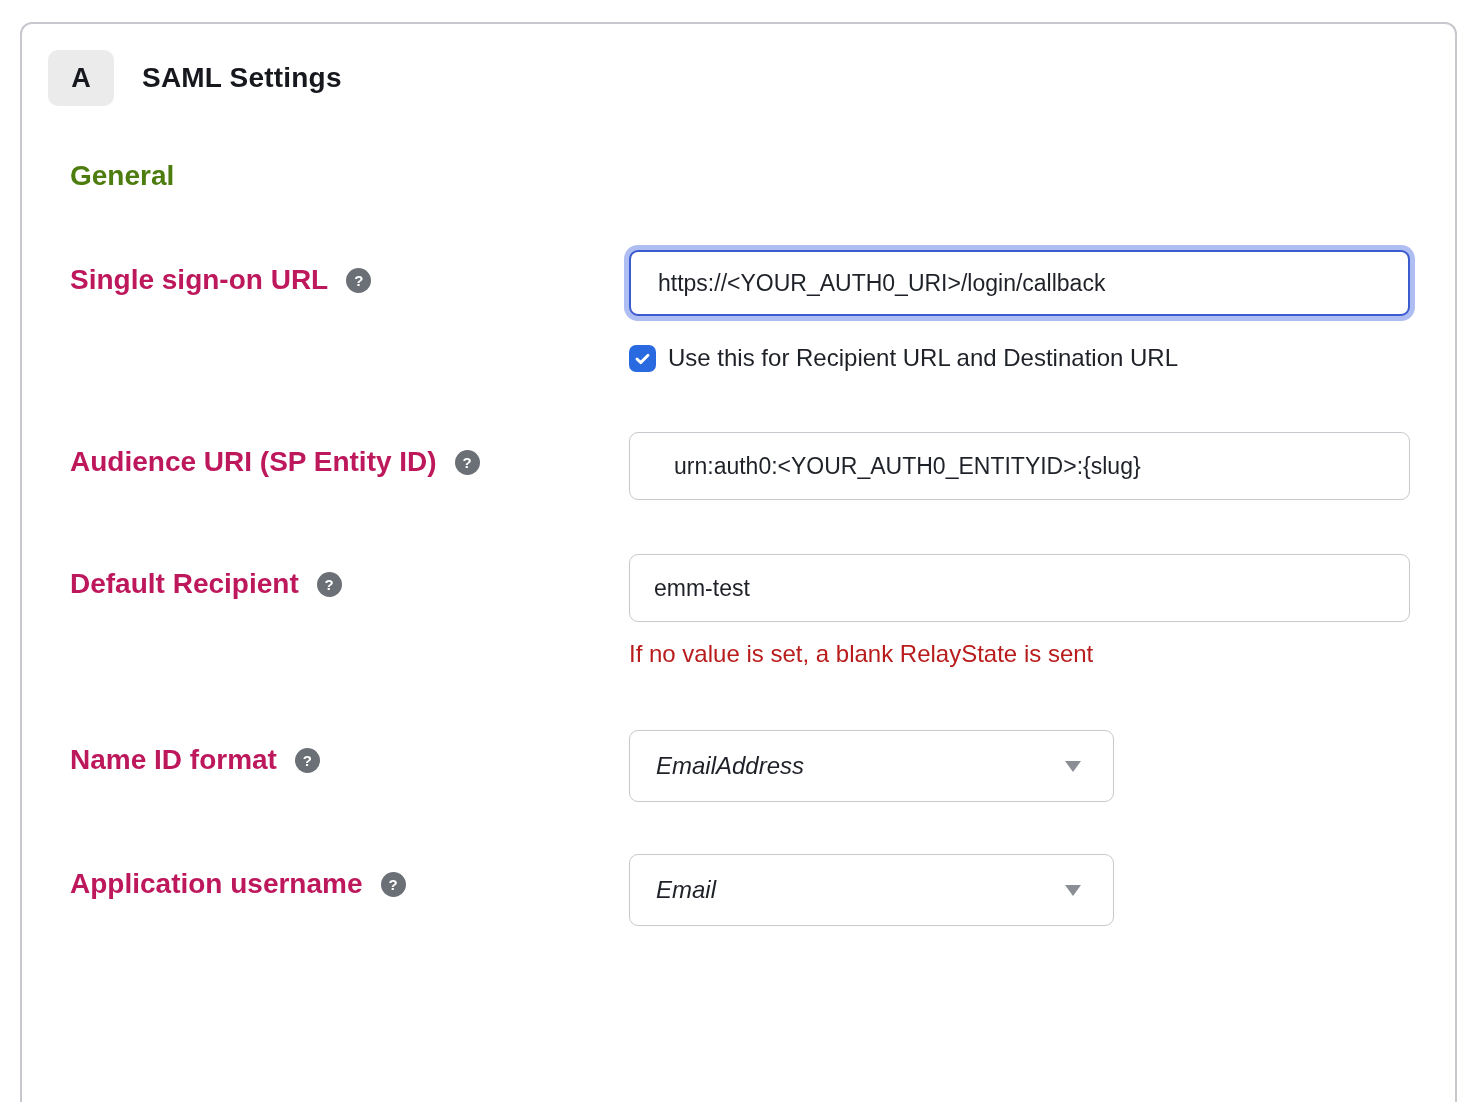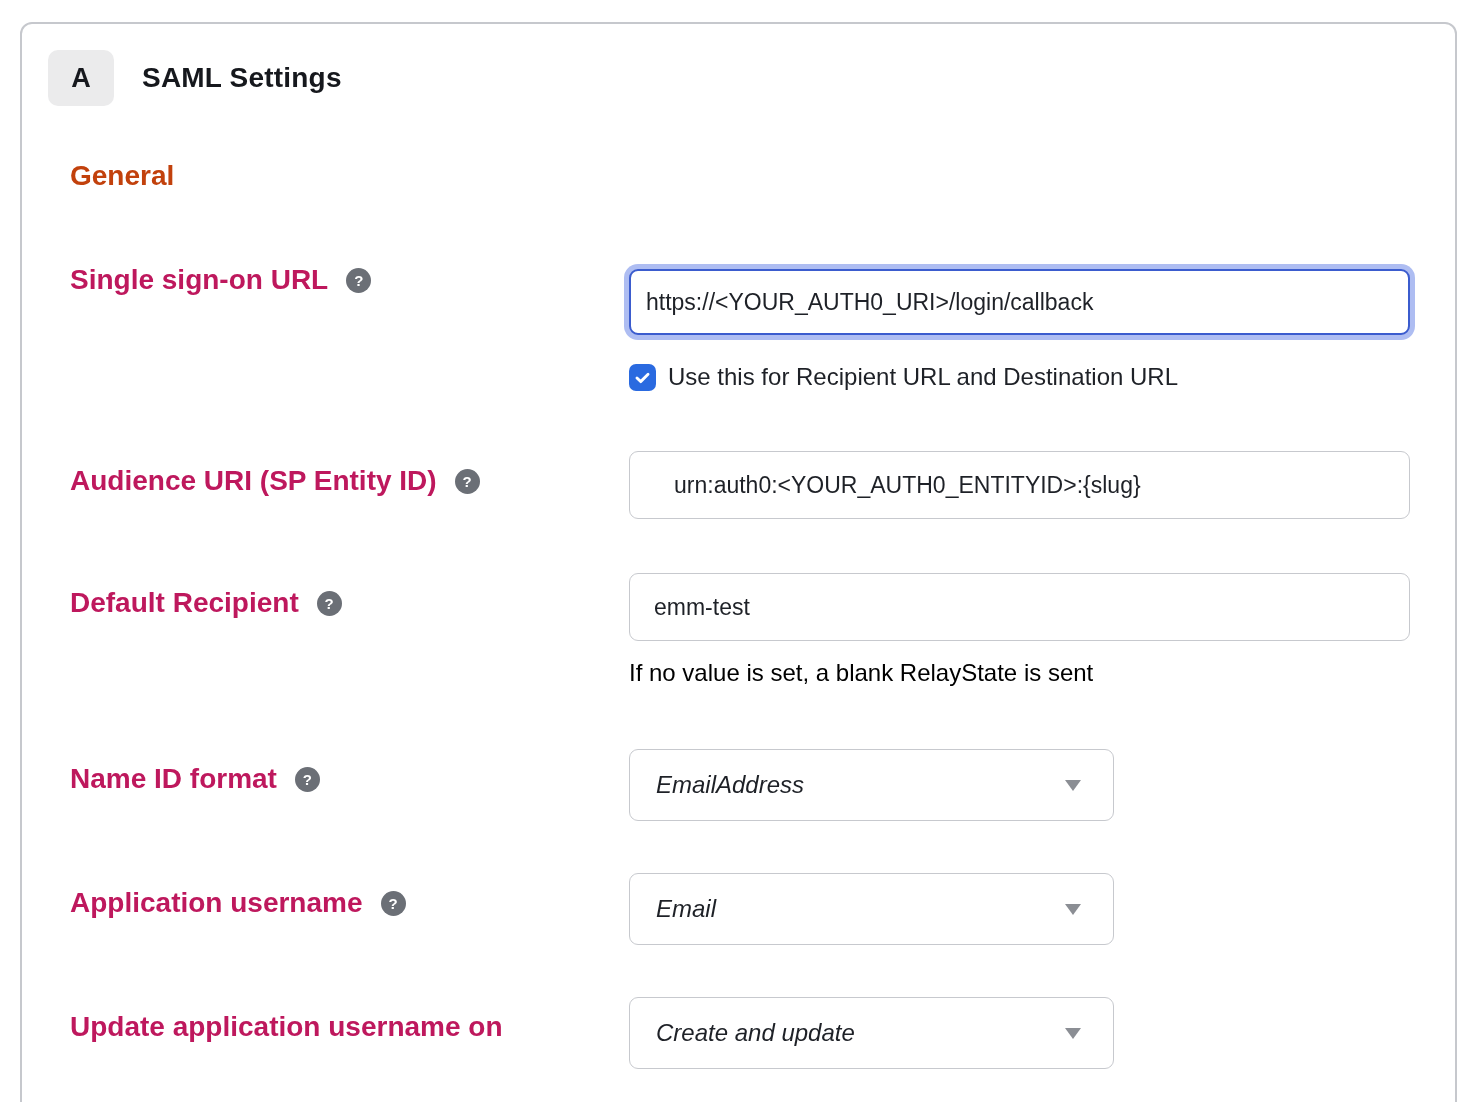--- a/index.html
+++ b/index.html
@@ -21,21 +21,21 @@
   .step-badge {
     width:66px; height:56px; background:#ebebec; border-radius:10px;
     display:flex; align-items:center; justify-content:center;
     font-size:27px; font-weight:700; color:#16181d;
   }
   .panel-title {
     font-size:28px; font-weight:700; color:#16181d; letter-spacing:0.2px;
   }
   .section-heading {
     margin:54px 15px 0 48px;
-    font-size:28px; font-weight:700; color:#c2410c;
+    font-size:28px; font-weight:700; color:#4d7c0f;
   }
   .form { margin-top:58px; }
   .form-row {
     display:flex; align-items:flex-start;
     padding-left:48px;
   }
   .row-sso { margin-bottom:60px; }
   .row-audience { margin-bottom:54px; }
   .row-relaystate { margin-bottom:62px; }
   .row-nameid { margin-bottom:52px; }
@@ -57,37 +57,37 @@
   .text-input {
     width:781px; height:68px;
     border:1.5px solid #c7c9ce; border-radius:9px;
     font-family:"Liberation Sans","DejaVu Sans",sans-serif;
     font-size:23px; color:#1e2127; background:#ffffff;
     padding:0 16px 0 24px; outline:none;
   }
   .text-input.is-focused {
     border:2px solid #3b5cce;
     box-shadow:0 0 0 5px #aebdf2;
-    padding-left:15px; height:66px; margin-top:19px;
+    padding-left:27px; height:66px; margin-top:0;
   }
   .text-input.pad-lg { padding-left:44px; }
   .checkbox-row {
     display:flex; align-items:center; gap:12px;
     margin-top:28px;
   }
   .checkbox {
     width:27px; height:27px; border-radius:7px;
     background:#2a6ae0;
     display:flex; align-items:center; justify-content:center;
     cursor:pointer; flex:0 0 27px;
   }
   .checkbox svg { width:19px; height:19px; display:block; }
   .checkbox-label { font-size:24px; color:#1e2127; }
   .helper-text {
-    margin-top:18px; font-size:24px; color:#000000;
+    margin-top:18px; font-size:24px; color:#b91c1c;
   }
   .dropdown {
     width:485px; height:72px;
     border:1.5px solid #c7c9ce; border-radius:9px;
     background:#ffffff;
     display:flex; align-items:center;
     padding:0 24px 0 26px;
     cursor:pointer;
     position:relative;
     font-style:italic;
@@ -177,26 +177,15 @@
         <span class="help-icon">?</span>
       </div>
       <div class="field-col">
         <div class="dropdown">
           <span class="dropdown-value">Email</span>
           <span class="caret"></span>
         </div>
       </div>
     </div>
 
-    <div class="form-row">
-      <div class="label-col">
-        <span class="field-label">Update application username on</span>
-      </div>
-      <div class="field-col">
-        <div class="dropdown">
-          <span class="dropdown-value">Create and update</span>
-          <span class="caret"></span>
-        </div>
-      </div>
-    </div>
 
   </div>
 </div>
 
 </body></html>

